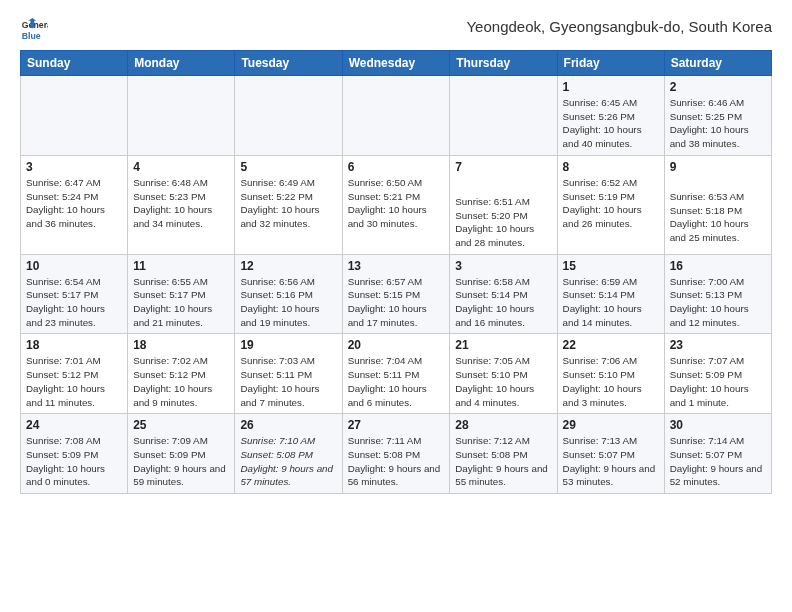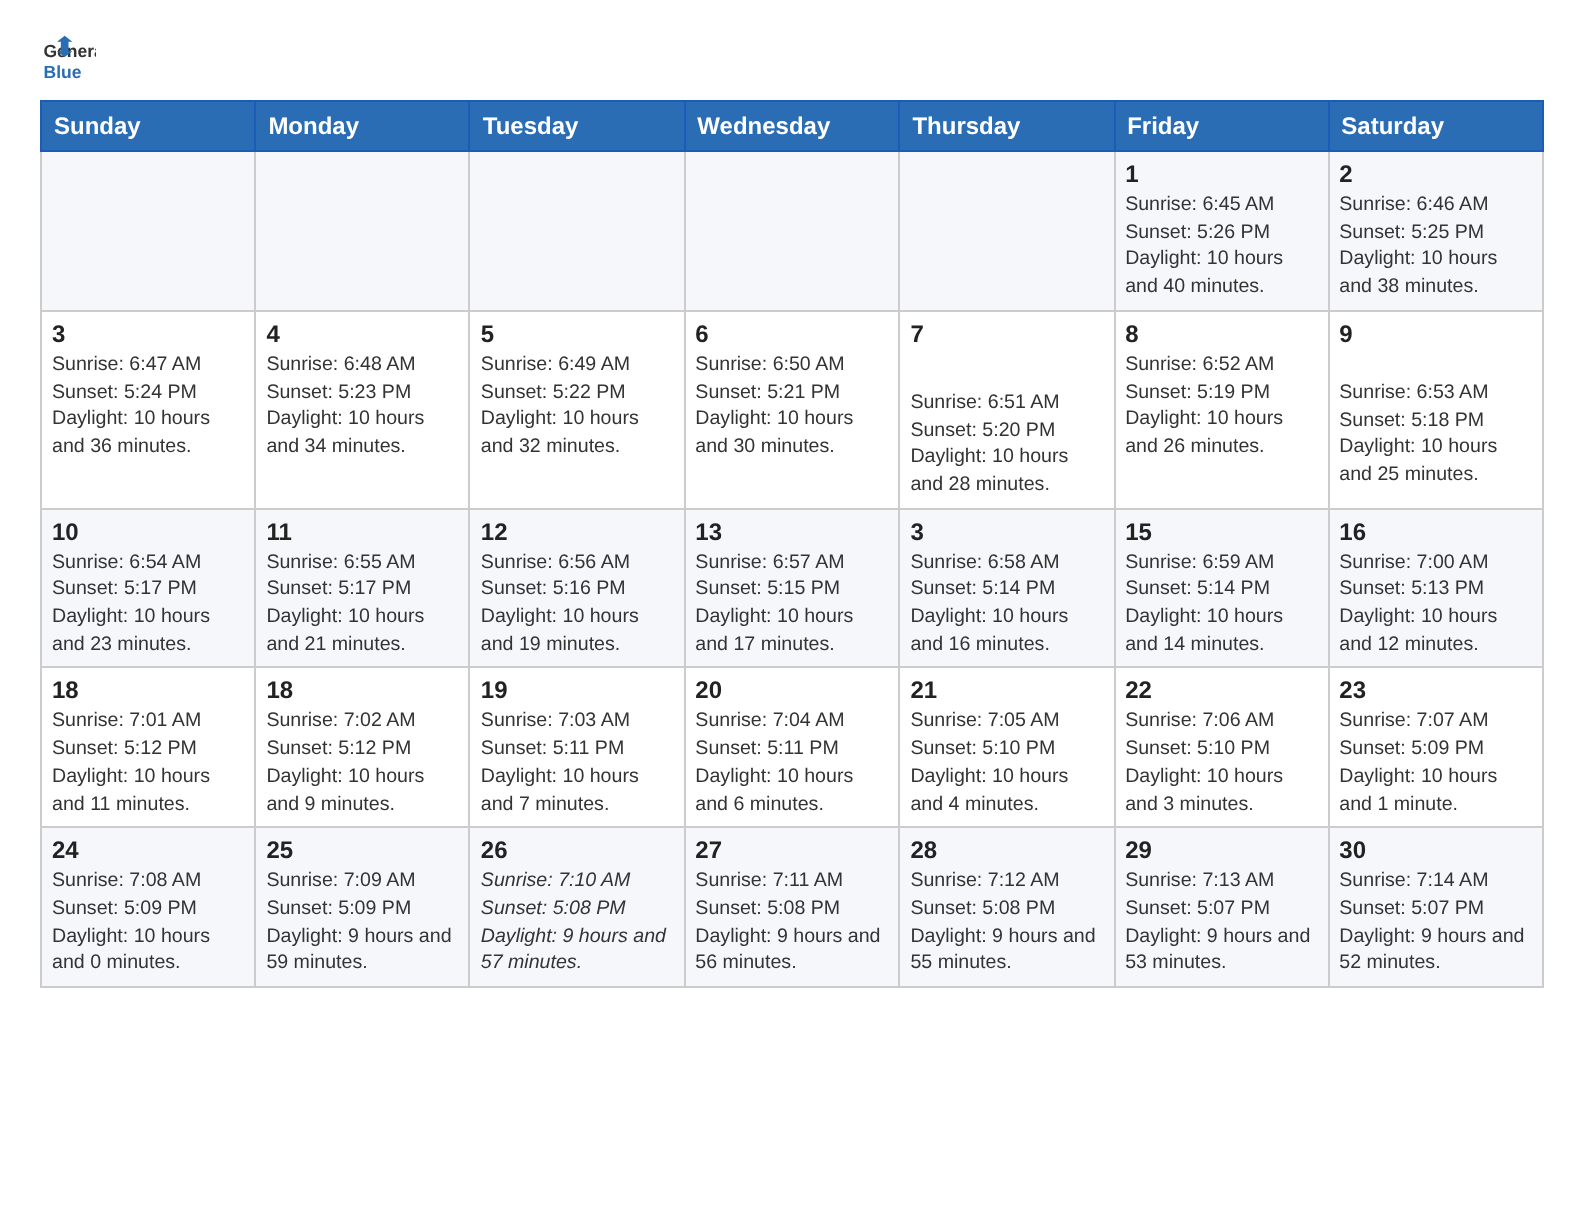--- a/index.html
+++ b/index.html
@@ -94,20 +94,21 @@
 <div class="page">
   <div class="header-top">
     <div class="logo">
       <svg class="logo-icon" viewBox="0 0 32 32" xmlns="http://www.w3.org/2000/svg">
         <text x="2" y="14" font-size="10" font-weight="bold" fill="#333" font-family="Arial">General</text>
         <text x="2" y="26" font-size="10" font-weight="bold" fill="#2a6db5" font-family="Arial">Blue</text>
         <polygon points="22,4 30,10 26,10 26,20 30,20 22,26 14,20 18,20 18,10 14,10" fill="#2a6db5" transform="translate(2,0) scale(0.55)"></polygon>
       </svg>
     </div>
     <div class="title-block">
+      <div class="subtitle">Yeongdeok, Gyeongsangbuk-do, South Korea</div>
     </div>
   </div>
 
   <table class="calendar">
     <thead>
       <tr id="header-row">
           <th>Sunday</th>
           <th>Monday</th>
           <th>Tuesday</th>
           <th>Wednesday</th>

